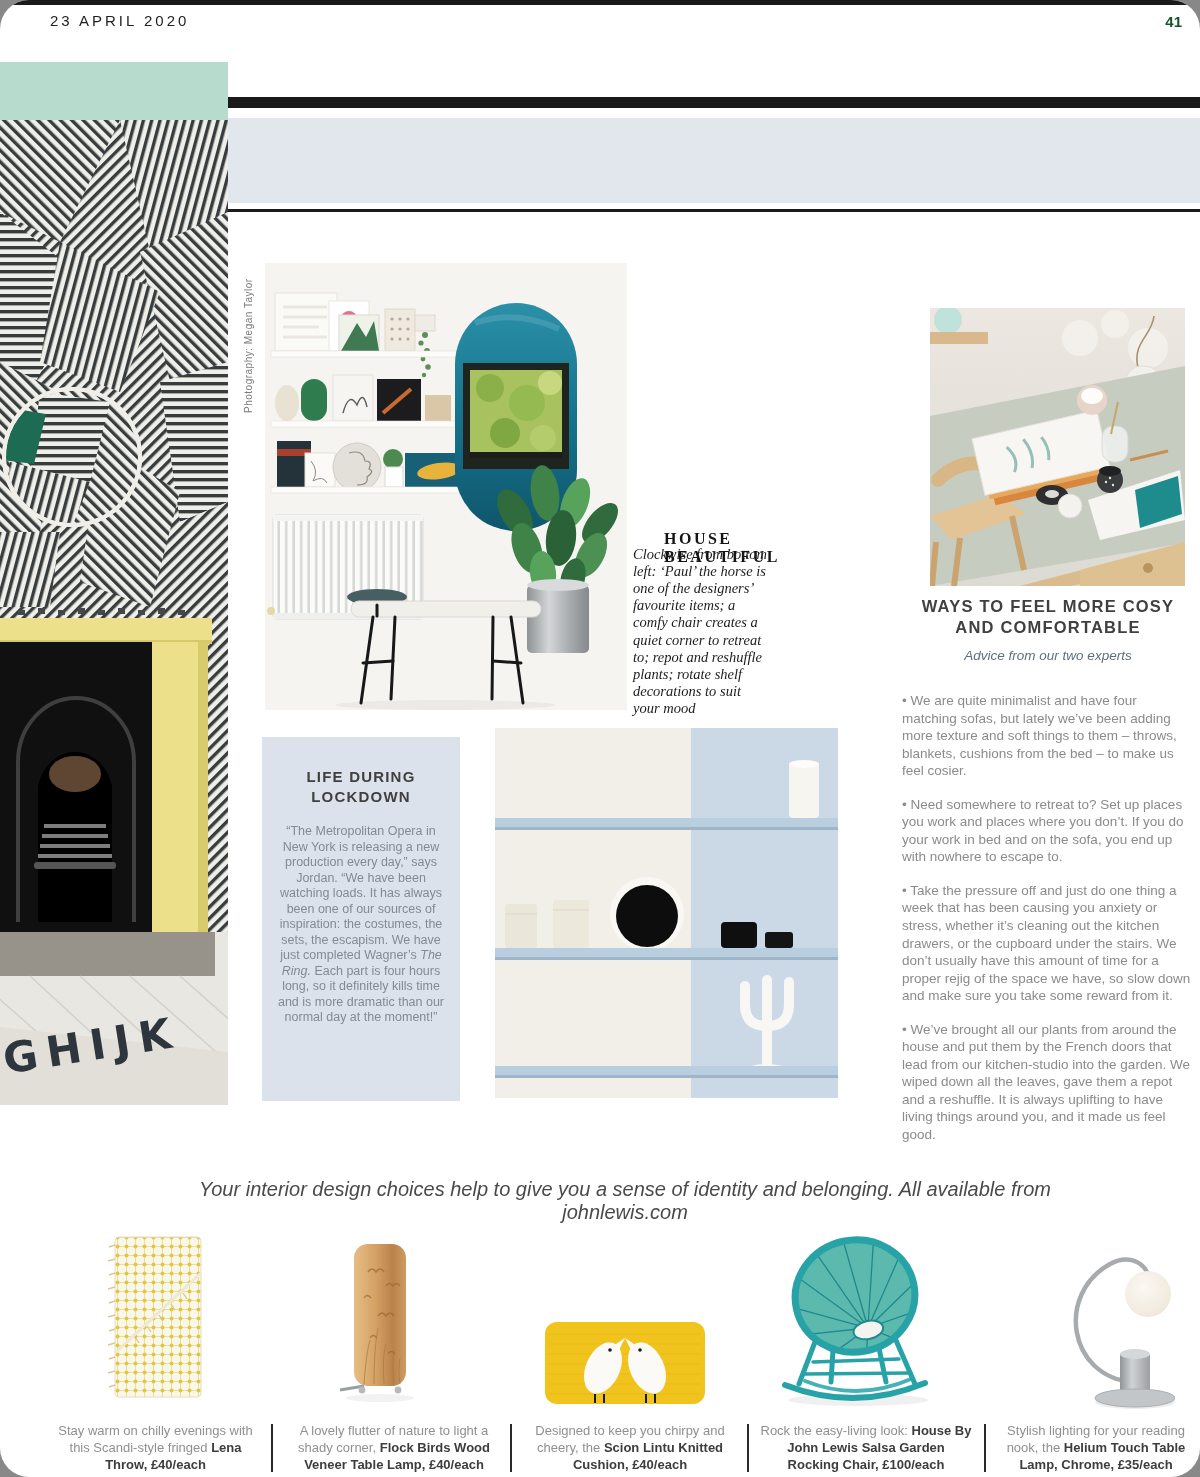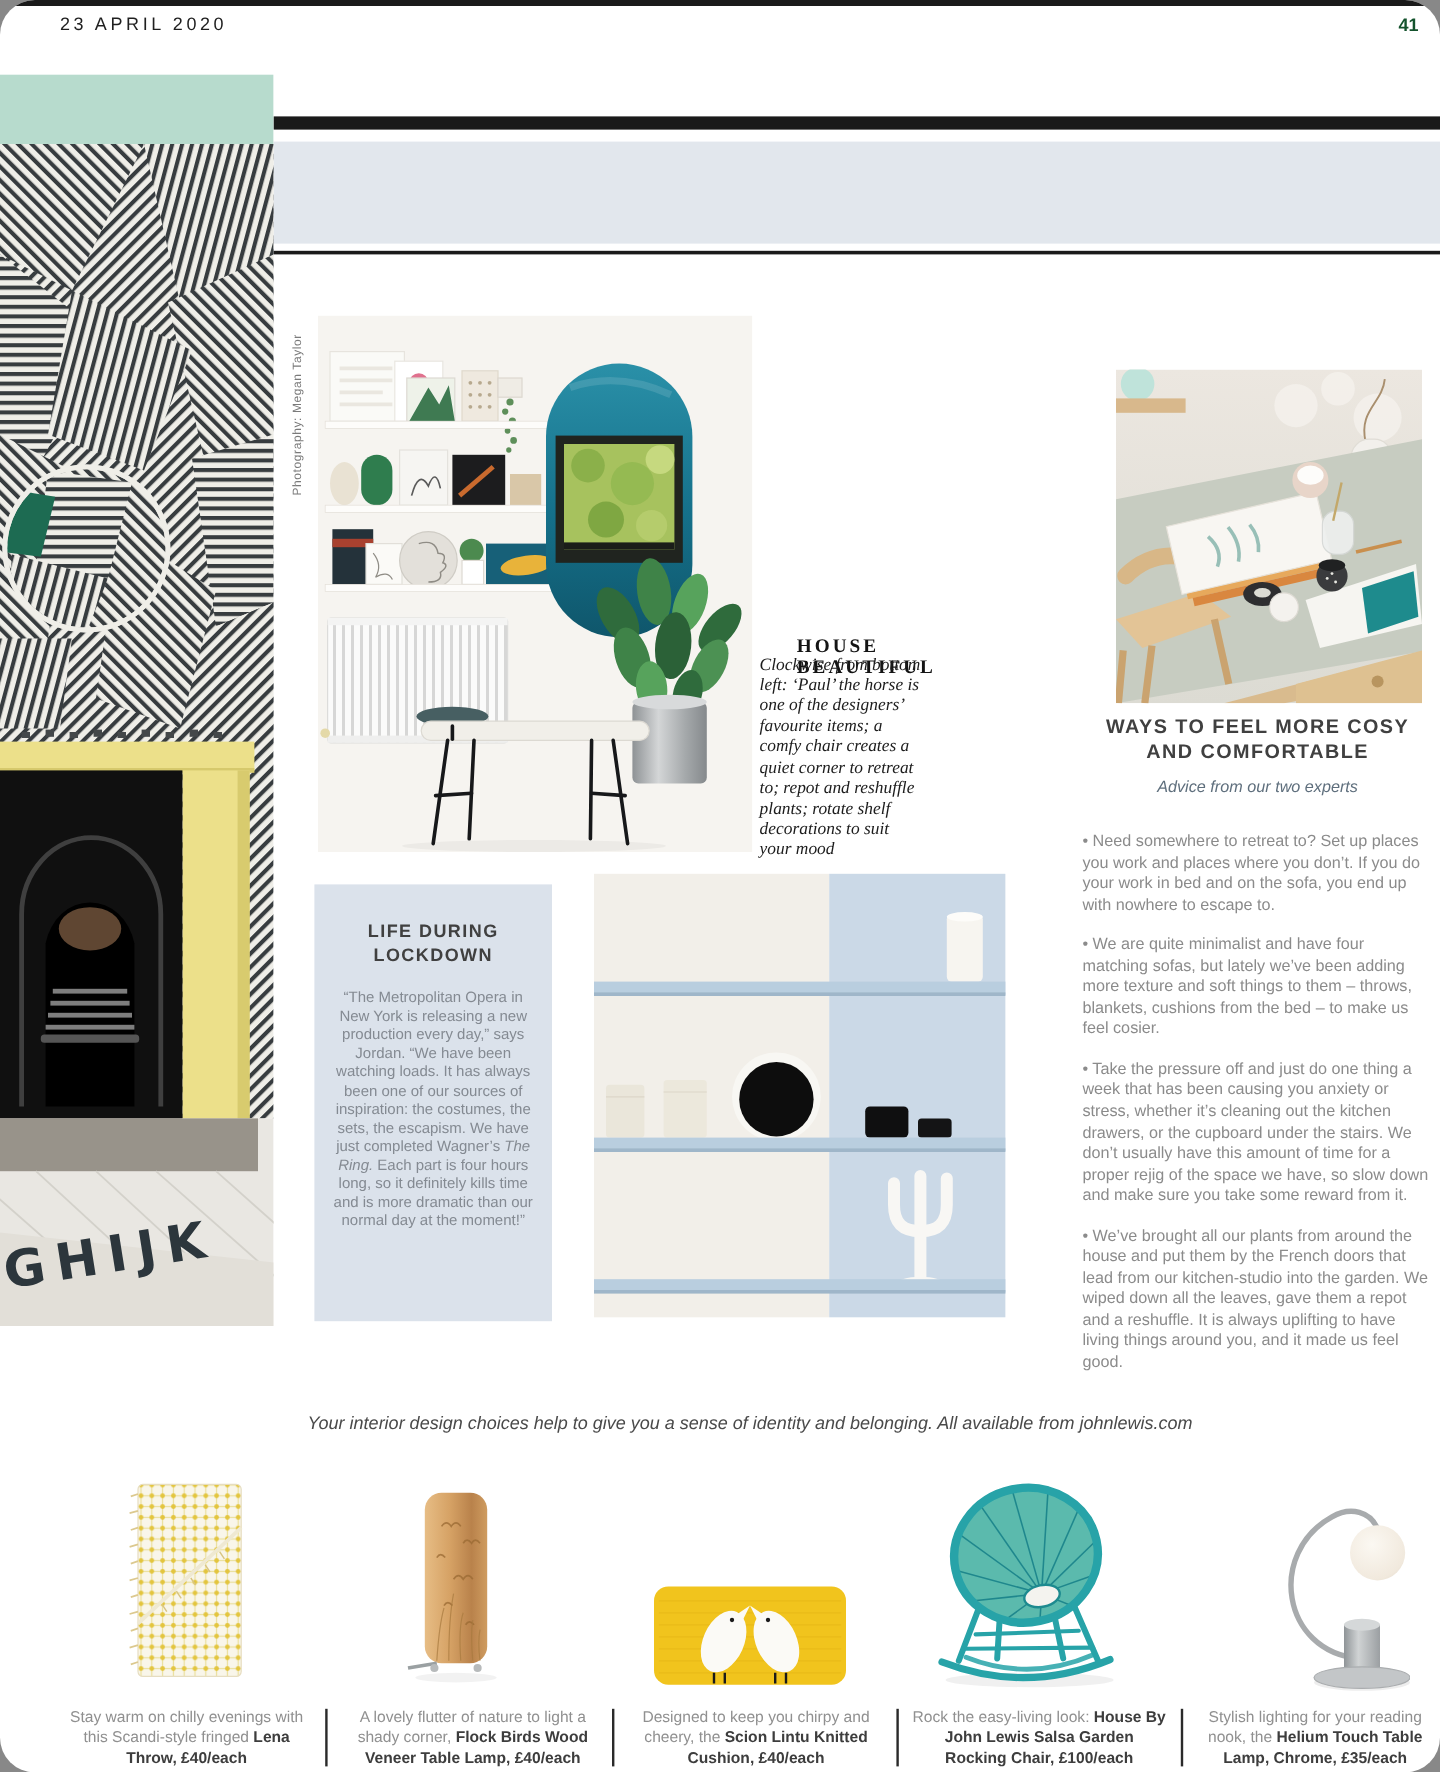--- a/index.html
+++ b/index.html
@@ -13,21 +13,21 @@
   .cap-text{font-family:"Liberation Serif",serif;font-style:italic;font-size:14.5px;line-height:1.18;color:#1c1c1c;}
   .navy-h{color:#404040;font-weight:700;letter-spacing:1.2px;text-align:center;line-height:1.3;}
   .cosy-title{font-size:16.5px;}
   .cosy-sub{font-style:italic;font-size:13.5px;color:#5f6f7d;text-align:center;}
   .bullets p{margin:0 0 16px 0;font-size:13.5px;line-height:1.3;color:#8b8b8b;}
   .lock-box{background:#dbe2eb;}
   .lock-title{font-size:15px;margin-top:30px;}
   .lock-quote{font-size:12.5px;line-height:1.24;color:#848a92;text-align:center;margin:18px 14px 0 14px;}
   .lock-quote .ital{font-style:italic;}
   .mk-title{font-size:30px;letter-spacing:3px;color:#1e4e72;font-weight:700;text-align:center;}
-  .mk-sub{font-style:italic;font-size:15px;color:#4a4a4a;text-align:center;}
+  .mk-sub{font-style:italic;font-size:20px;color:#4a4a4a;text-align:center;}
   .prod-cap{font-size:13px;line-height:1.32;color:#909090;text-align:center;}
   .prod-cap b{color:#3d3d3d;font-weight:700;}
   .divider{width:2px;background:#2a2a2a;}
   .rule-black{background:#1a1a1a;}
 </style>
 </head>
 <body>
 
 <div id="page">
 
@@ -299,22 +299,22 @@
           <circle cx="183" cy="177" r="1.2"></circle>
           <circle cx="180" cy="170" r="1.2"></circle>
         </g>
       <line x1="200" y1="152" x2="238" y2="143" stroke="#c98f4e" stroke-width="3"></line>
     </svg>
   </div>
 
   <div class="abs navy-h cosy-title" style="left:900px;top:596px;width:296px;">WAYS TO FEEL MORE COSY AND COMFORTABLE</div>
   <div class="abs cosy-sub" style="left:900px;top:648px;width:296px;">Advice from our two experts</div>
   <div class="abs bullets" style="left:902px;top:692px;width:292px;">
+    <p>• We are quite minimalist and have four matching sofas, but lately we’ve been adding more texture and soft things to them – throws, blankets, cushions from the bed – to make us feel cosier.</p>
     <p>• Need somewhere to retreat to? Set up places you work and places where you don’t. If you do your work in bed and on the sofa, you end up with nowhere to escape to.</p>
-    <p>• We are quite minimalist and have four matching sofas, but lately we’ve been adding more texture and soft things to them – throws, blankets, cushions from the bed – to make us feel cosier.</p>
     <p>• Take the pressure off and just do one thing a week that has been causing you anxiety or stress, whether it’s cleaning out the kitchen drawers, or the cupboard under the stairs. We don’t usually have this amount of time for a proper rejig of the space we have, so slow down and make sure you take some reward from it.</p>
     <p>• We’ve brought all our plants from around the house and put them by the French doors that lead from our kitchen-studio into the garden. We wiped down all the leaves, gave them a repot and a reshuffle. It is always uplifting to have living things around you, and it made us feel good.</p>
   </div>
 
   <div class="abs lock-box" style="left:262px;top:737px;width:198px;height:364px;">
     <div class="navy-h lock-title">LIFE DURING LOCKDOWN</div>
     <p class="lock-quote"><span>“The Metropolitan Opera in New York is releasing a new production every day,” says Jordan. “We have been watching loads. It has always been one of our sources of inspiration: the costumes, the sets, the escapism. We have just completed Wagner’s </span><span class="ital">The Ring.</span><span> Each part is four hours long, so it definitely kills time and is more dramatic than our normal day at the moment!”</span></p>
   </div>
 
   <div class="abs" style="left:495px;top:728px;width:343px;height:370px;">

